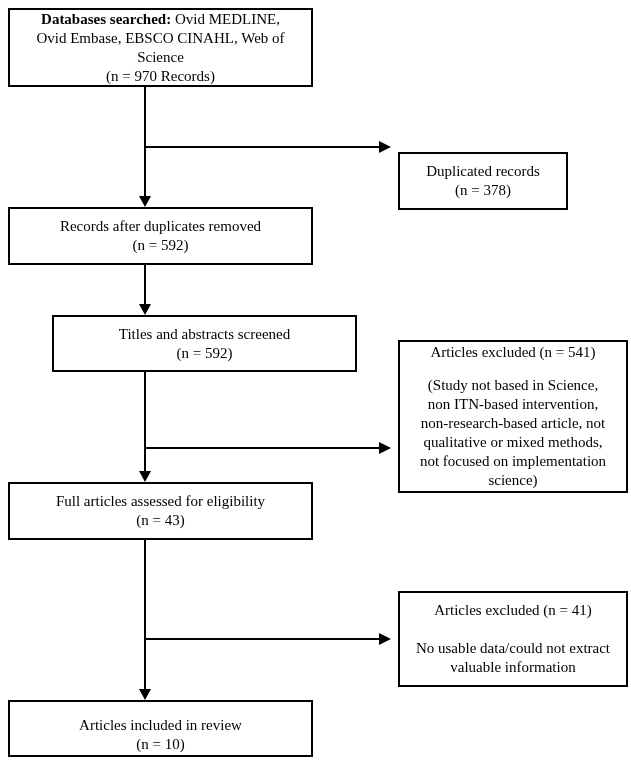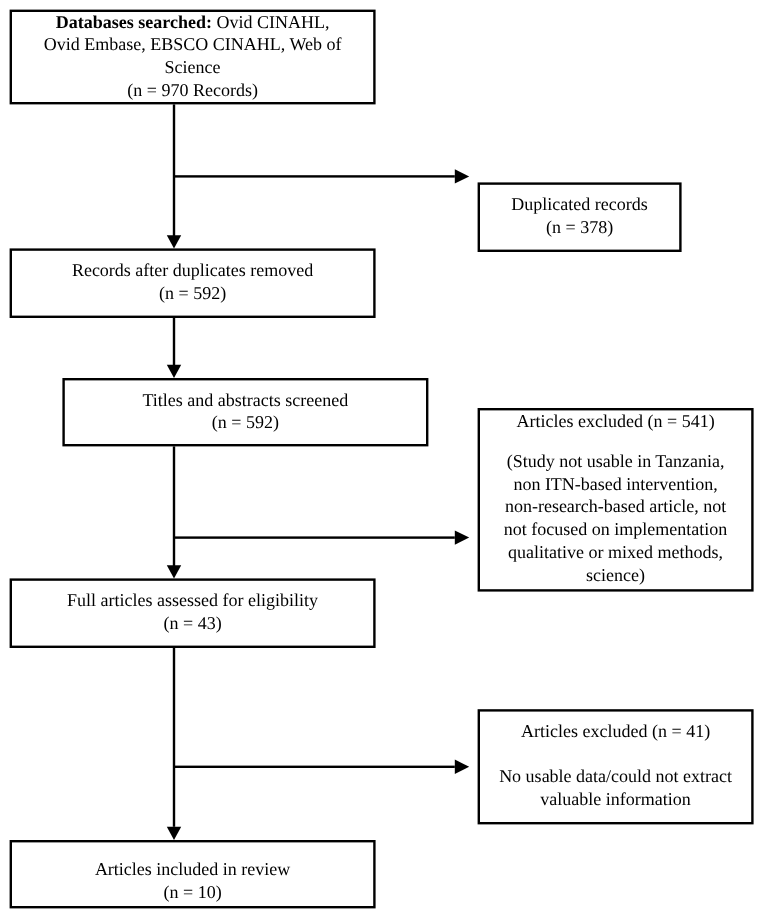--- a/index.html
+++ b/index.html
@@ -63,21 +63,21 @@
   #box-duplicated  { left: 398px; top: 112px; width: 170px; height: 58px; margin-top: 40px; }
   #box-excluded1   { left: 398px; top: 340px; width: 230px; height: 153px; }
   #box-excluded2   { left: 398px; top: 591px; width: 230px; height: 96px; }
 </style>
 </head>
 <body>
 
 <div id="canvas">
 
   <div class="box" id="box-databases">
-    <div class="box-line"><span class="bold">Databases searched:</span><span> Ovid CINAHL,</span></div>
+    <div class="box-line"><span class="bold">Databases searched:</span><span> Ovid MEDLINE,</span></div>
     <div class="box-line">Ovid Embase, EBSCO CINAHL, Web of</div>
     <div class="box-line">Science</div>
     <div class="box-line">(n = 970 Records)</div>
   </div>
 
   <div class="box" id="box-duplicated">
     <div class="box-line">Duplicated records</div>
     <div class="box-line">(n = 378)</div>
   </div>
 
@@ -87,25 +87,25 @@
   </div>
 
   <div class="box" id="box-screened">
     <div class="box-line">Titles and abstracts screened</div>
     <div class="box-line">(n = 592)</div>
   </div>
 
   <div class="box" id="box-excluded1">
     <div class="box-line">Articles excluded (n = 541)</div>
     <div class="spacer"></div>
-    <div class="box-line">(Study not usable in Tanzania,</div>
+    <div class="box-line">(Study not based in Science,</div>
     <div class="box-line">non ITN-based intervention,</div>
     <div class="box-line">non-research-based article, not</div>
+    <div class="box-line">qualitative or mixed methods,</div>
     <div class="box-line">not focused on implementation</div>
-    <div class="box-line">qualitative or mixed methods,</div>
     <div class="box-line">science)</div>
   </div>
 
   <div class="box" id="box-eligibility">
     <div class="box-line">Full articles assessed for eligibility</div>
     <div class="box-line">(n = 43)</div>
   </div>
 
   <div class="box" id="box-excluded2">
     <div class="box-line">Articles excluded (n = 41)</div>

